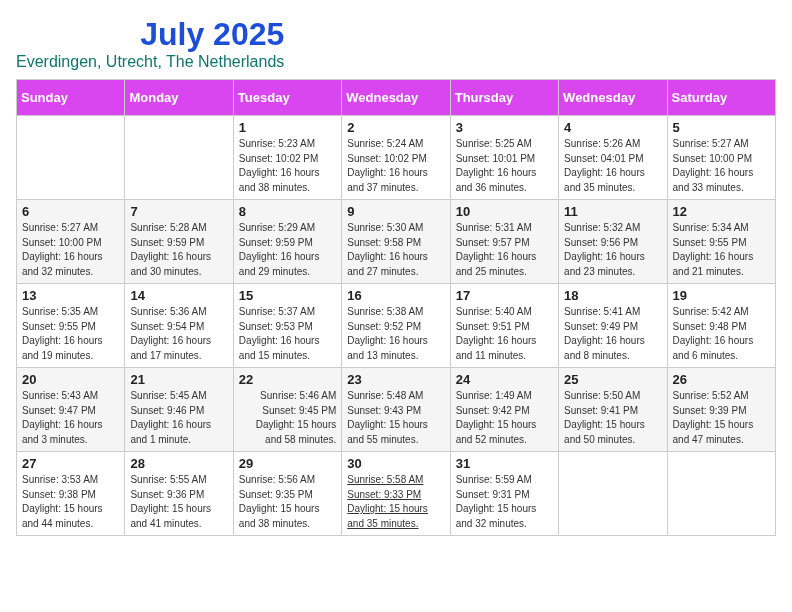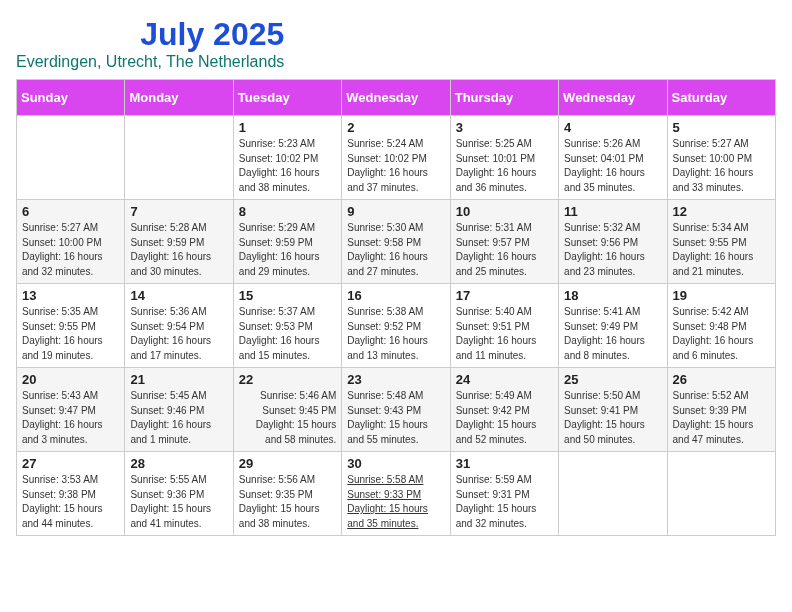--- a/index.html
+++ b/index.html
@@ -278,21 +278,21 @@
         </td>
         <td class="alt-row">
           <span class="day-num">23</span>
           <div class="day-info" style="white-space: pre-line;">Sunrise: 5:48 AM
 Sunset: 9:43 PM
 Daylight: 15 hours
 and 55 minutes.</div>
         </td>
         <td class="alt-row">
           <span class="day-num">24</span>
-          <div class="day-info" style="white-space: pre-line;">Sunrise: 5:49 AM
+          <div class="day-info" style="white-space: pre-line;">Sunrise: 1:49 AM
 Sunset: 9:42 PM
 Daylight: 15 hours
 and 52 minutes.</div>
         </td>
         <td class="alt-row">
           <span class="day-num">25</span>
           <div class="day-info" style="white-space: pre-line;">Sunrise: 5:50 AM
 Sunset: 9:41 PM
 Daylight: 15 hours
 and 50 minutes.</div>

